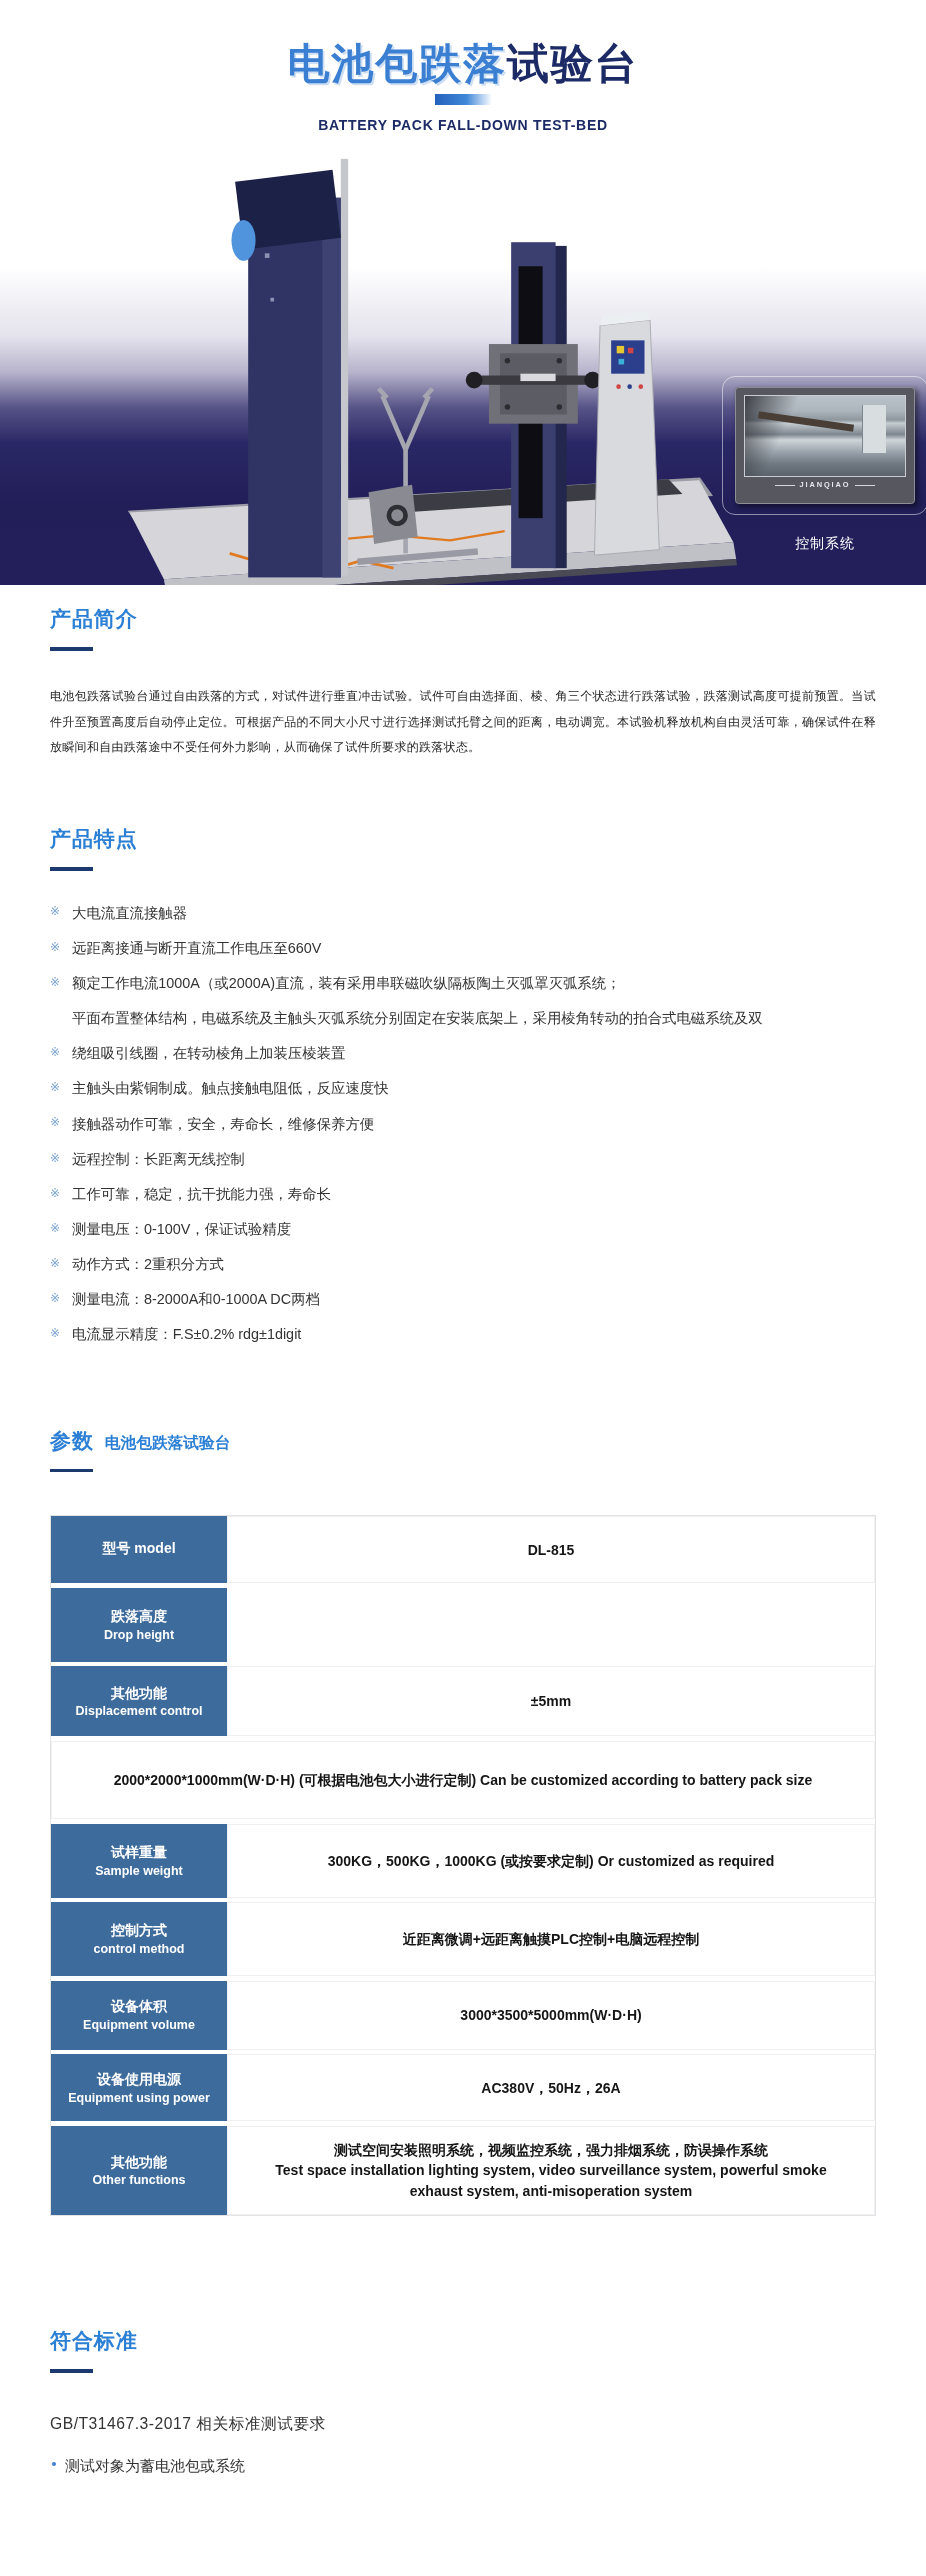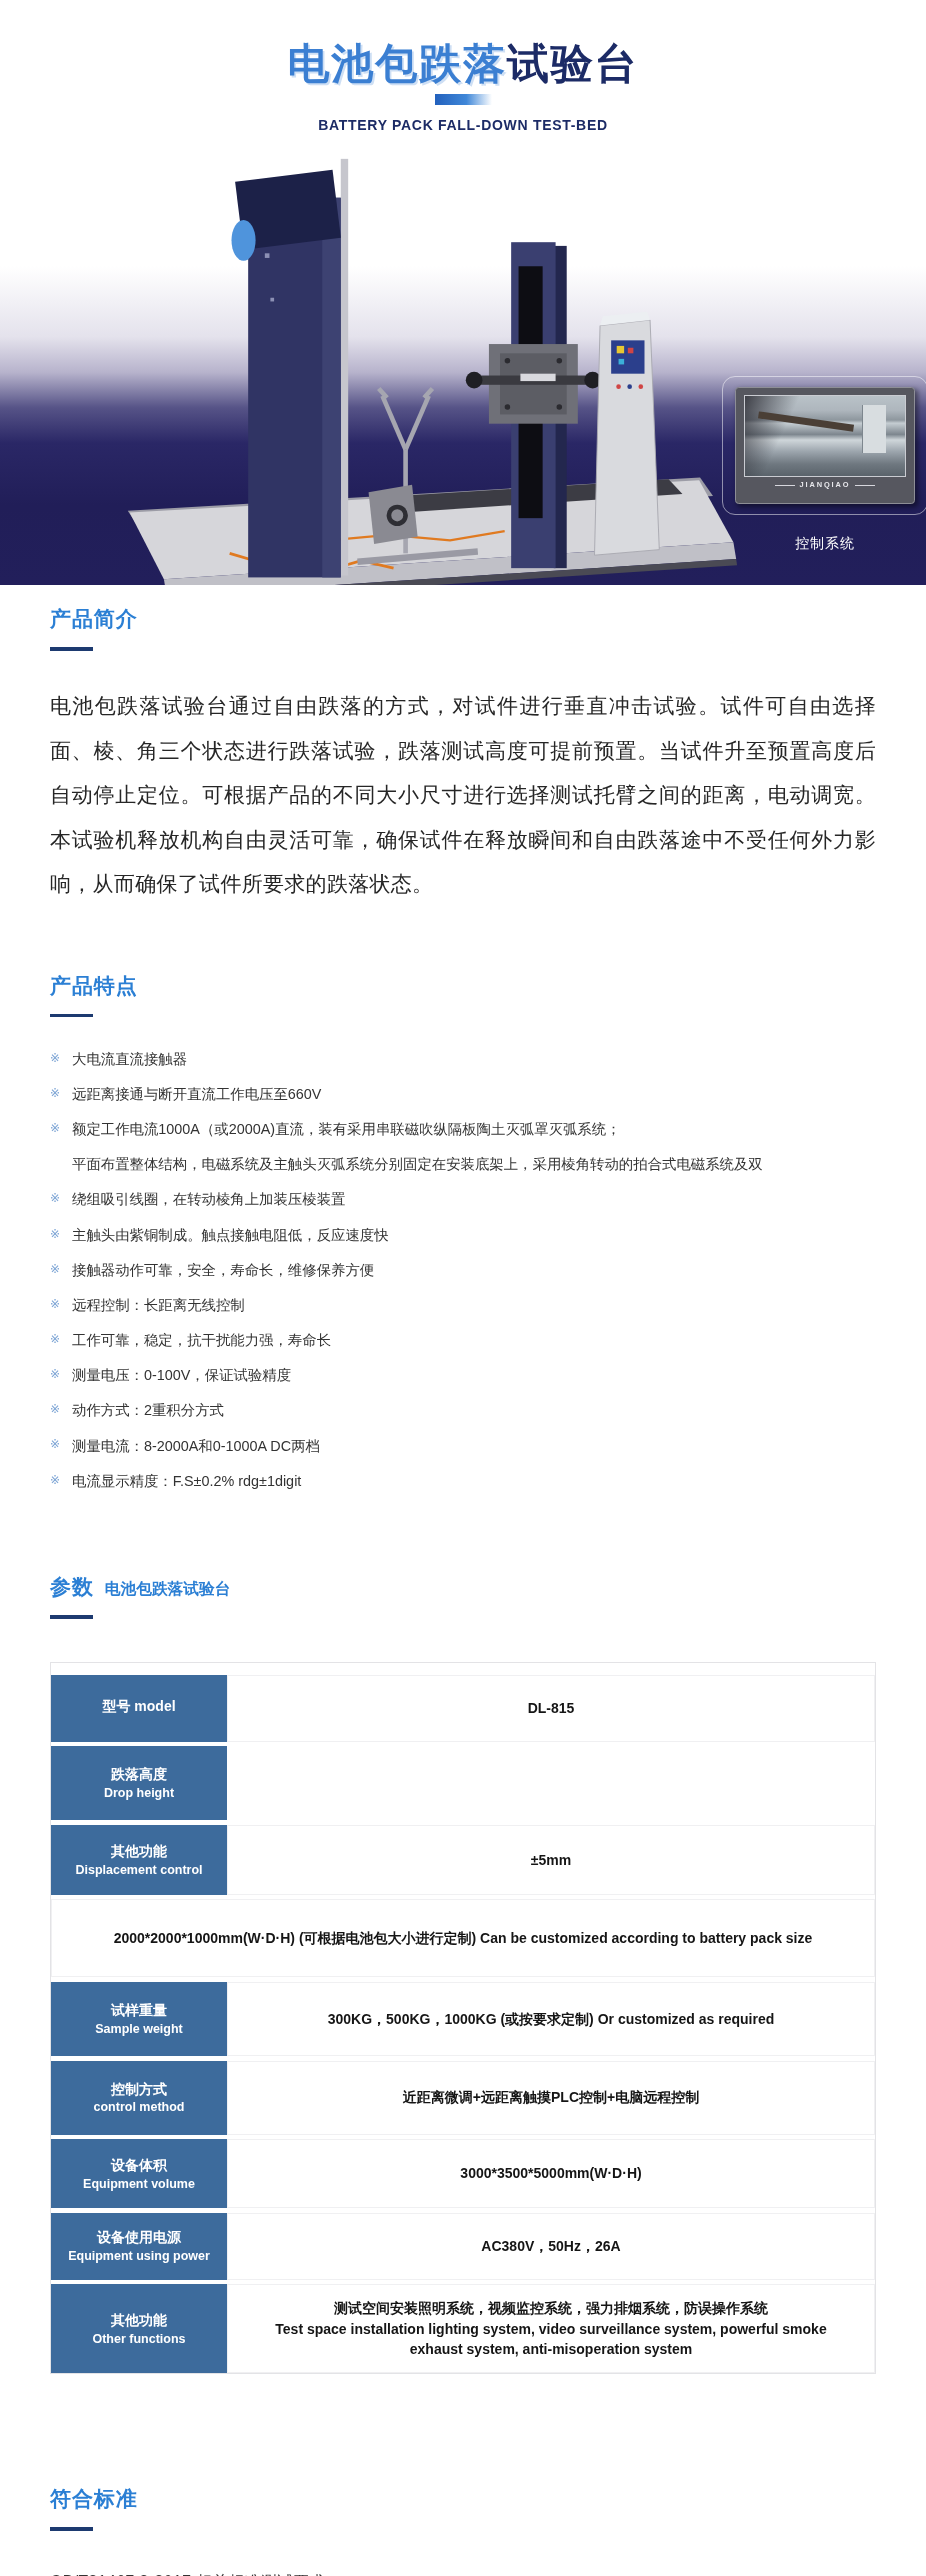--- a/index.html
+++ b/index.html
@@ -32,37 +32,37 @@
   .ctrl-label{margin-top:20.4px;text-align:center;color:#ffffff;font-size:14px;letter-spacing:0.9px;}
 
   
   .content{padding:0 50px;}
   .sec-h{display:flex;align-items:baseline;}
   .sec-h h2{margin:0;font-size:21px;font-weight:800;color:#2b7fd4;letter-spacing:0.9px;}
   .sec-h .sub{margin-left:11px;font-size:15.7px;font-weight:700;color:#2b7fd4;}
   .dash{width:43px;height:3.7px;background:#1d3a70;margin-top:14px;}
 
   .intro-sec{margin-top:20.4px;}
-  .intro-body{margin-top:33px;font-size:21px;color:#262626;line-height:2.12;text-align:justify;letter-spacing:0.3px;}
+  .intro-body{margin-top:33px;font-size:12px;color:#262626;line-height:2.12;text-align:justify;letter-spacing:0.3px;}
 
   .features-sec{margin-top:65px;}
   .f-list{margin-top:31.5px;}
   .f-item{position:relative;padding-left:22px;margin-bottom:15px;font-size:14.4px;color:#333;line-height:1.4;}
   .f-marker{position:absolute;left:0;top:0.9px;color:#7ba3d4;font-size:12px;}
   .f-cont{padding-left:22px;margin-top:9px;}
 
   .params-sec{margin-top:82px;}
   .p-table{margin-top:43px;border:0.9px solid #e3e3e6;}
   .t-row{display:flex;margin-bottom:4.6px;}
   .t-row:last-child{margin-bottom:0;}
   .t-head{flex:0 0 176px;background:#3d6b9c;color:#fff;display:flex;flex-direction:column;justify-content:center;align-items:center;text-align:center;padding:7.4px 5.6px;box-sizing:border-box;}
   .t-zh{font-size:14px;font-weight:700;}
   .t-en{font-size:12.5px;font-weight:700;margin-top:1.9px;}
   .t-val{flex:1;background:#fff;border:0.9px solid #f0f0f2;display:flex;flex-direction:column;justify-content:center;align-items:center;text-align:center;padding:9.3px 24px;box-sizing:border-box;font-size:14px;font-weight:700;color:#151515;line-height:1.45;}
-  .r1{min-height:67px;margin-top:12px;} .r2{min-height:74px;} .r3{min-height:70px;} .r4{min-height:78px;}
+  .r1{min-height:67px;} .r2{min-height:74px;} .r3{min-height:70px;} .r4{min-height:78px;}
   .r5{min-height:74px;} .r6{min-height:74px;} .r7{min-height:69px;} .r8{min-height:67px;} .r9{min-height:89px;justify-content:center;}
 
   .standards-sec{margin-top:111px;}
   .std-intro{margin-top:41px;font-size:15.7px;color:#333;letter-spacing:0.5px;}
   .std-list{margin-top:15px;}
   .std-item{position:relative;padding-left:15px;margin-bottom:13px;font-size:15px;color:#333;line-height:2.1;}
   .std-dot{position:absolute;left:1.9px;top:12px;width:4.6px;height:4.6px;border-radius:50%;background:#3f7fd0;}
 </style>
 </head>
 <body>

